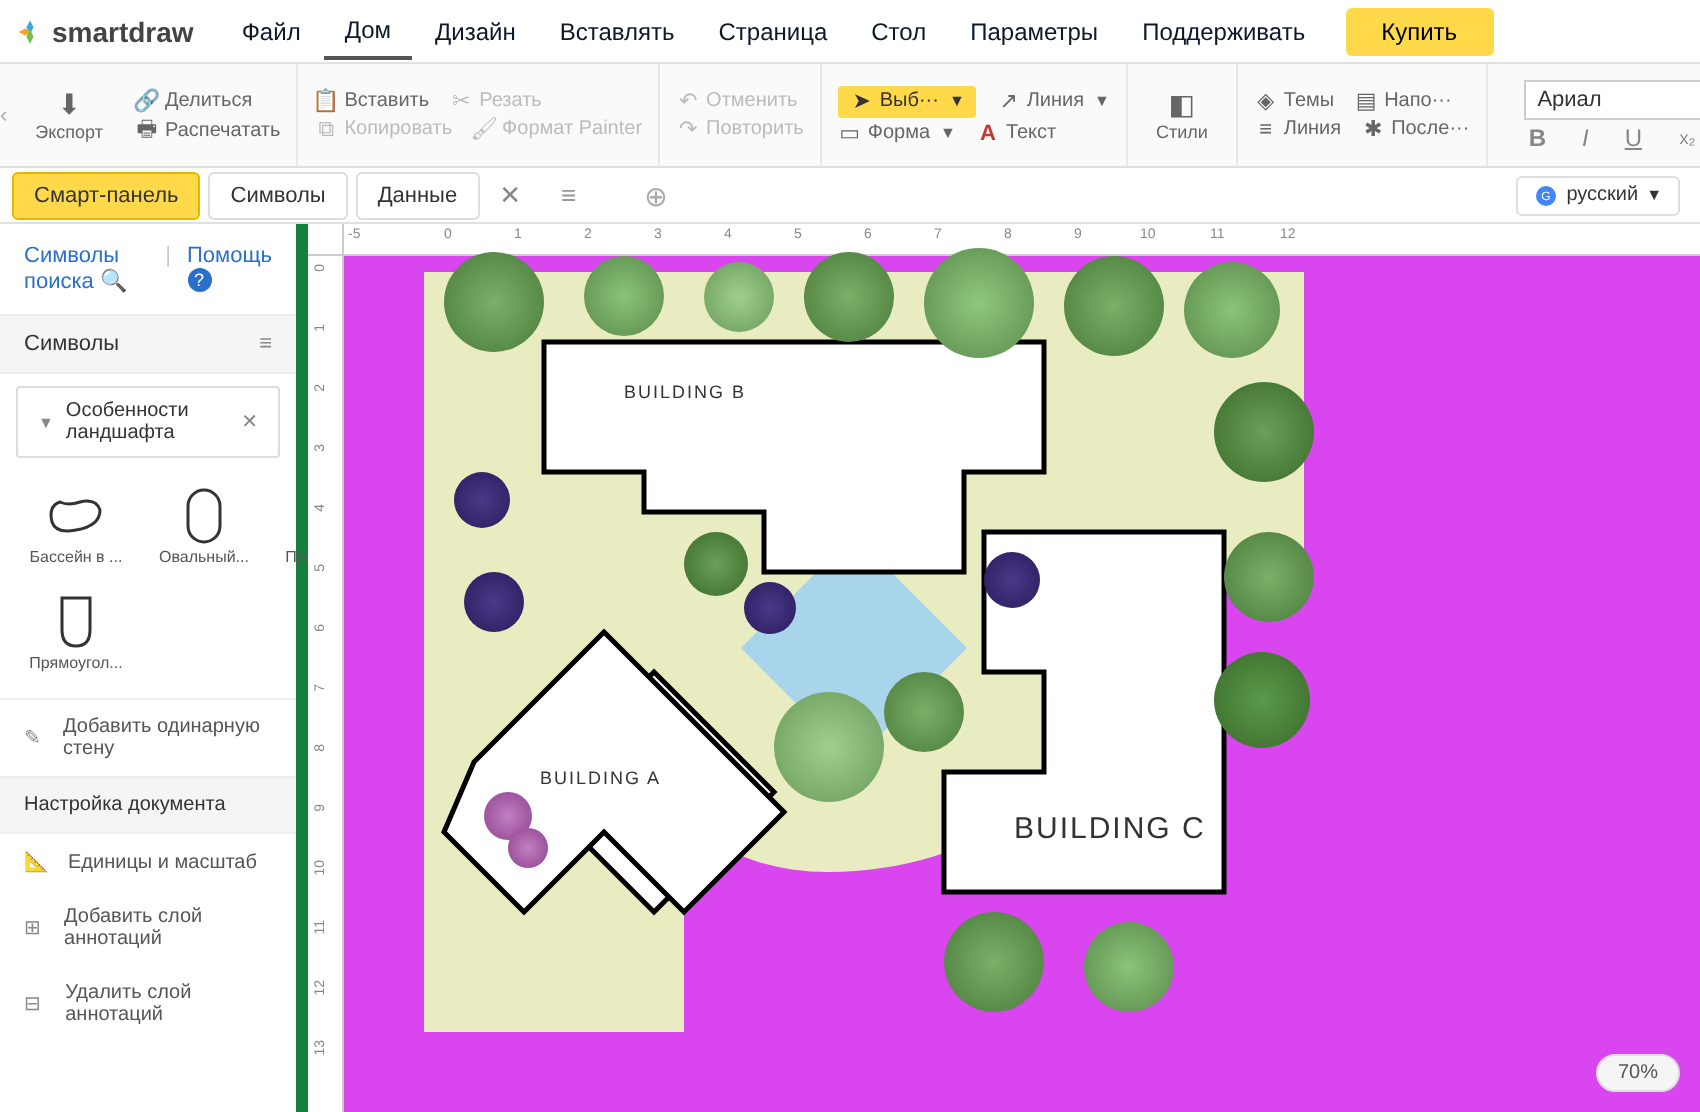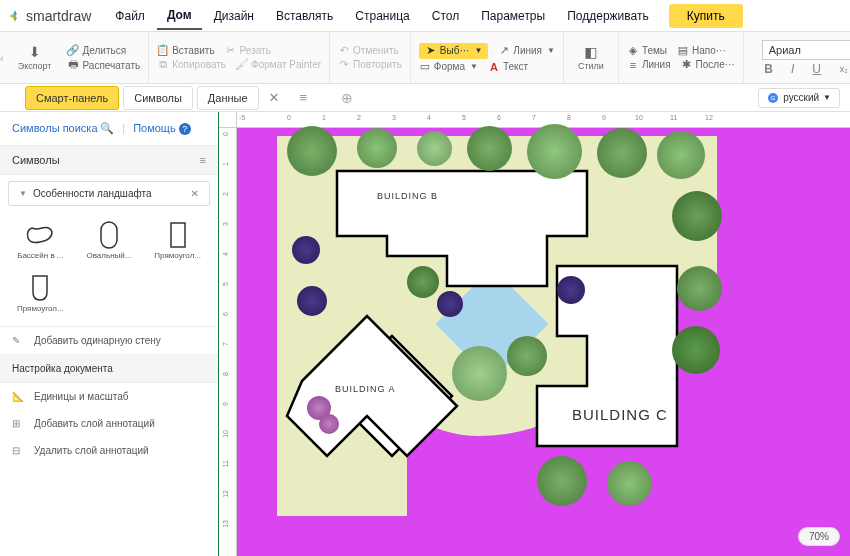--- a/index.html
+++ b/index.html
@@ -1,54 +1,54 @@
 <!DOCTYPE html>
 <html><head>
 <meta charset="utf-8">
 <style>
 * { box-sizing: border-box; margin: 0; padding: 0; font-family: Arial, sans-serif; }
 body { width: 850px; height: 556px; overflow: hidden; background: #fff; font-size: 11px; color: #333; }
 
 .topbar { display: flex; align-items: center; height: 32px; border-bottom: 1px solid #e0e0e0; padding: 0 8px; gap: 2px; }
 .logo { display: flex; align-items: center; gap: 4px; margin-right: 12px; }
 .logo-icon { width: 14px; height: 14px; }
-.logo-text { font-size: 14px; font-weight: 400; color: #444; }
+.logo-text { font-size: 14px; font-weight: 700; color: #444; }
 .menu-item { padding: 6px 10px; font-size: 12px; color: #0f172a; cursor: pointer; }
-.menu-item.active { border-bottom: 2px solid #555; font-weight: 700; }
+.menu-item.active { border-bottom: 2px solid #555; font-weight: 400; }
 .buy-btn { margin-left: 8px; background: #ffd94a; border: none; border-radius: 3px; padding: 5px 18px; font-size: 12px; cursor: pointer; }
 
 .ribbon { display: flex; align-items: stretch; height: 52px; border-bottom: 1px solid #e0e0e0; background: #fafafa; }
 .ribbon-nav { width: 18px; display: flex; align-items: center; justify-content: center; color: #aaa; cursor: pointer; }
 .ribbon-group { display: flex; flex-direction: column; padding: 4px 8px; border-right: 1px solid #e8e8e8; justify-content: center; gap: 2px; }
 .ribbon-row { display: flex; gap: 10px; align-items: center; }
 .ribbon-btn { display: flex; align-items: center; gap: 3px; font-size: 10px; color: #666; cursor: pointer; white-space: nowrap; }
 .ribbon-btn.disabled { color: #bbb; }
 .ribbon-btn.highlight { background: #ffd94a; padding: 2px 6px; border-radius: 2px; color: #333; }
 .ribbon-btn .icn { width: 12px; height: 12px; display: inline-flex; align-items: center; justify-content: center; font-size: 11px; }
 .ribbon-vert { display: flex; flex-direction: column; align-items: center; gap: 1px; padding: 2px 6px; cursor: pointer; }
 .ribbon-vert .icn { font-size: 14px; color: #666; }
 .ribbon-vert .lbl { font-size: 9px; color: #666; }
 .font-controls { display: flex; align-items: center; gap: 6px; padding: 0 10px; }
 .font-select { border: 1px solid #ccc; background: #fff; padding: 3px 16px 3px 6px; font-size: 11px; width: 90px; position: relative; }
 .font-row2 { display: flex; gap: 10px; padding: 0 10px; align-items: center; }
 .font-row2 span { font-size: 12px; color: #888; cursor: pointer; width: 14px; text-align: center; }
 
-.tabbar { display: flex; align-items: center; height: 28px; border-bottom: 1px solid #e0e0e0; background: #fff; padding-left: 19px; }
+.tabbar { display: flex; align-items: center; height: 28px; border-bottom: 1px solid #e0e0e0; background: #fff; }
 .panel-tabs { display: flex; gap: 4px; padding: 0 6px; }
 .panel-tab { padding: 5px 10px; font-size: 11px; border: 1px solid #ddd; border-radius: 3px; background: #fff; cursor: pointer; }
 .panel-tab.active { background: #ffd94a; border-color: #e0b800; }
 .panel-close { padding: 4px 6px; color: #888; cursor: pointer; font-size: 13px; }
 .tabbar-right { margin-left: auto; display: flex; align-items: center; gap: 6px; padding-right: 10px; }
 .page-tab { padding: 4px 14px; font-size: 11px; color: #666; border-bottom: 2px solid #888; }
 .add-page { color: #aaa; font-size: 14px; cursor: pointer; padding: 0 6px; }
 .lang-btn { display: flex; align-items: center; gap: 4px; border: 1px solid #ddd; border-radius: 3px; padding: 3px 8px; font-size: 10px; cursor: pointer; }
 .view-icon { color: #999; padding: 0 8px; cursor: pointer; font-size: 13px; }
 
 .main { display: flex; height: calc(556px - 32px - 52px - 28px); }
-.sidebar { width: 219px; border-right: 1px solid #15803d; display: flex; flex-direction: column; background: #fff; }
+.sidebar { width: 154px; border-right: 6px solid #15803d; display: flex; flex-direction: column; background: #fff; }
 .side-links { display: flex; gap: 8px; padding: 10px 12px; font-size: 11px; }
 .side-links a { color: #2a6fc9; text-decoration: none; cursor: pointer; }
 .side-links .sep { color: #ccc; }
 .side-links .help { color: #2a6fc9; }
 .side-section-hdr { display: flex; justify-content: space-between; align-items: center; padding: 8px 12px; background: #f5f5f5; border-top: 1px solid #eee; border-bottom: 1px solid #eee; font-size: 11px; }
 .side-section-hdr .menu-icn { color: #888; cursor: pointer; }
 .symbol-cat { display: flex; align-items: center; gap: 6px; padding: 6px 10px; border: 1px solid #ddd; margin: 6px 8px; border-radius: 2px; font-size: 10px; cursor: pointer; background: #fff; }
 .symbol-cat .chev { font-size: 8px; color: #888; }
 .symbol-cat .close { margin-left: auto; color: #888; cursor: pointer; }
 .symbol-grid { display: grid; grid-template-columns: repeat(3, 1fr); gap: 4px; padding: 4px 8px; }

